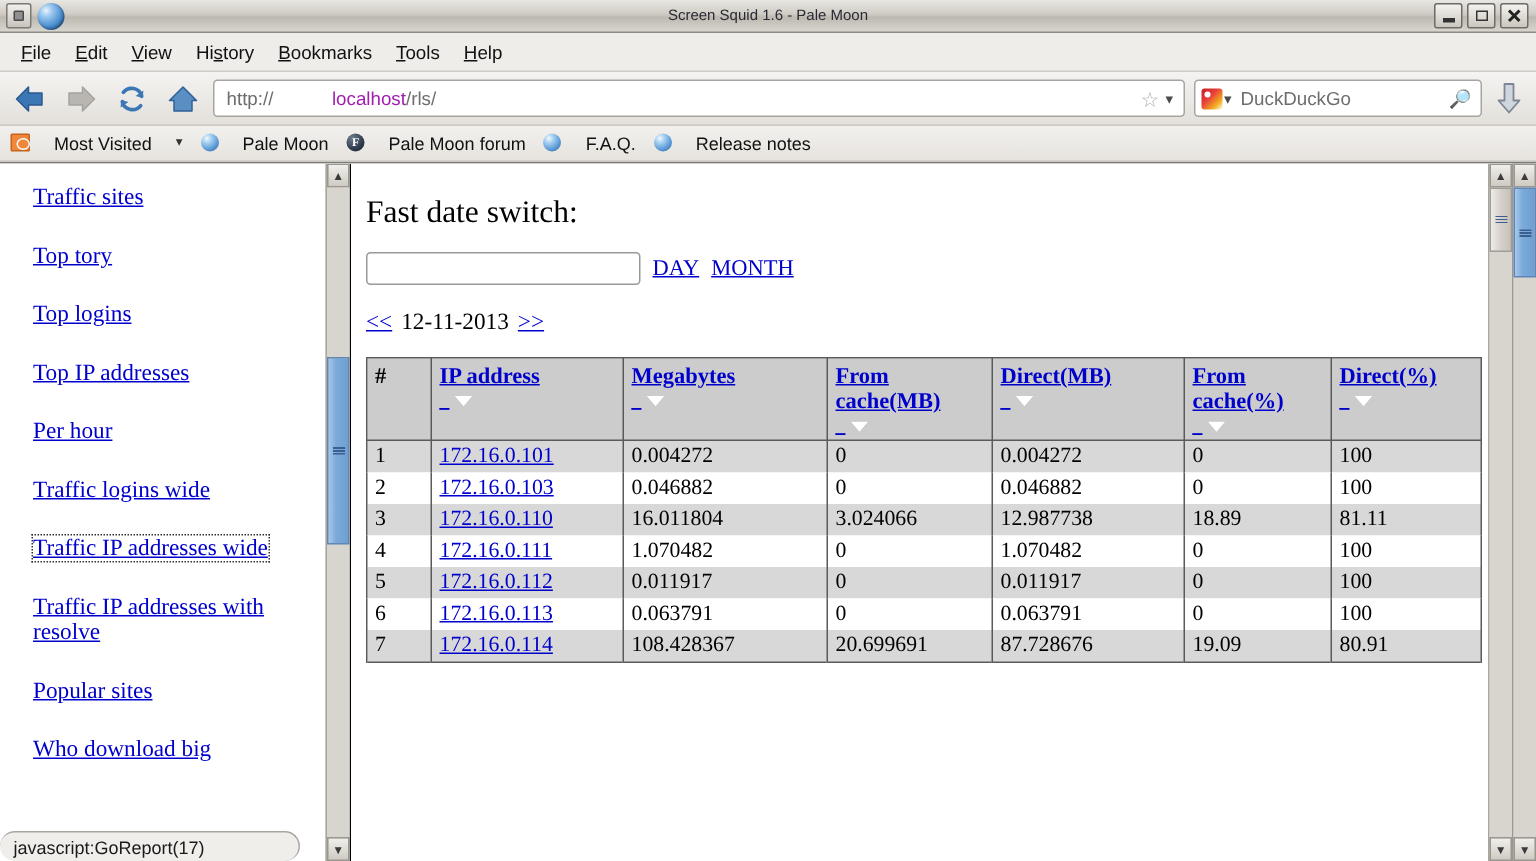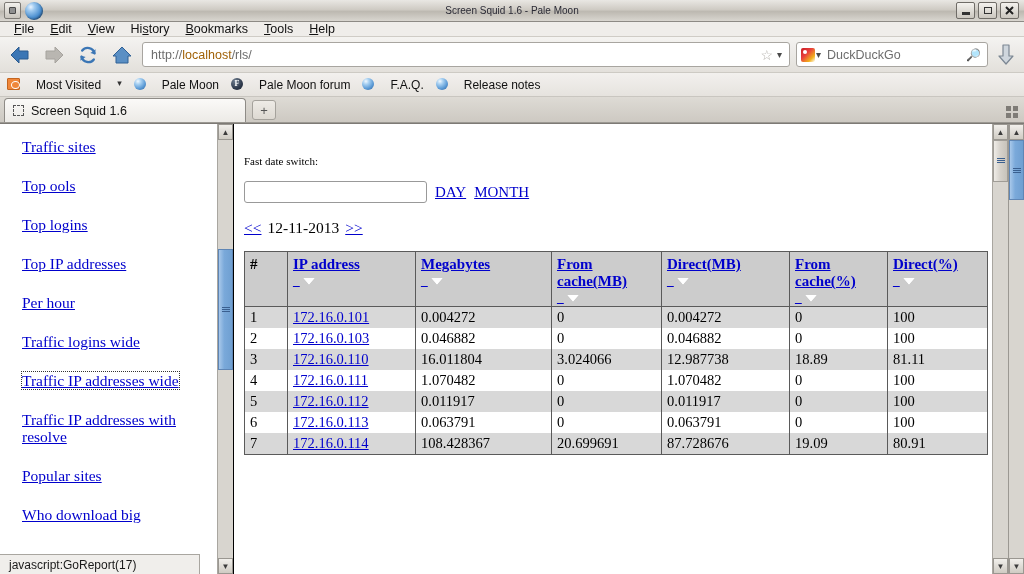--- a/index.html
+++ b/index.html
@@ -64,21 +64,21 @@
     border: 1px solid #6f6c67;
     border-radius: 2px;
     display:flex; align-items:center; justify-content:center;
     font-size: 9px; color:#1a1a1a; line-height:1;
   }
   .wbtn .bar-min { width:8px; height:3px; background:#333; margin-top:5px; }
   .wbtn .box-max { width:8px; height:7px; border:1.5px solid #333; }
 
   
   #menubar {
-    height: 15px;
+    height: 26px;
     background: #efedea;
     border-bottom: 1px solid #cfccc6;
     display: flex; align-items: center;
     padding-left: 6px;
     font-size: 12.5px; color: #111;
   }
   .menu-item { padding: 2px 8px; cursor: default; white-space: nowrap; }
   .menu-item u { text-decoration: underline; }
 
   
@@ -96,21 +96,21 @@
     flex: 1 1 auto;
     height: 25px;
     background: #fff;
     border: 1px solid #a8a5a0;
     border-radius: 3px;
     display: flex; align-items: center;
     padding: 0 4px 0 8px;
     min-width: 0;
   }
   #url-text { flex:1; font-size: 12.5px; color:#6d6d6d; font-family:"Liberation Sans",sans-serif; white-space:nowrap; overflow:hidden; }
-  #url-text .host { color:#a16207; }
+  #url-text .host { color:#a21caf;padding-left:39px; }
   .star { color:#b3b0ab; font-size:14px; padding:0 3px; }
   .chev { color:#4a4a4a; font-size:10px; padding: 0 3px 0 1px; }
   #searchbar {
     width: 192px; height: 25px;
     background:#fff; border:1px solid #a8a5a0; border-radius:3px;
     display:flex; align-items:center; padding: 0 4px 0 4px;
   }
   #se-icon {
     width:14px; height:14px; border-radius:2px;
     background: linear-gradient(135deg,#c81d25 0%,#e8403c 40%,#f2b01e 75%,#fff 100%);
@@ -269,21 +269,21 @@
   
   #content-frame { flex:1 1 auto; display:flex; min-width:0; background:#fff; }
   #content {
     flex:1 1 auto;
     padding: 16px 0 0 10px;
     overflow: hidden;
     font-family: "Liberation Serif", serif;
     color:#000;
     min-width:0;
   }
-  #fast-date { font-size: 11px; margin: 15px 0 14px 0; }
+  #fast-date { font-size: 21px; margin: 4px 0 14px 0; }
   #date-row { display:flex; align-items:center; gap:8px; margin-bottom: 16px; }
   #date-input {
     width: 183px; height: 22px;
     border:1px solid #999; border-radius:3px;
     background:#fff;
     font-family:"Liberation Serif",serif; font-size:13px;
     padding: 0 4px;
   }
   a.blue { color:#0000cc; text-decoration:underline; }
   #date-row a { font-size:15px; }
@@ -341,20 +341,21 @@
     position:absolute; left:0; bottom:0;
     height: 20px;
     min-width: 200px;
     background: #f0eeeb;
     border-top: 1px solid #a9a6a0;
     border-right: 1px solid #a9a6a0;
     display:flex; align-items:center;
     padding: 0 9px;
     font-size: 12px; color:#1a1a1a;
     z-index: 20;
+    border-radius: 10px;
   }
 </style>
 </head>
 <body>
 
 <div id="window">
 
   <div id="titlebar">
     <div class="tb-sysbtn">
         <span class="dot"></span>
@@ -448,44 +449,29 @@
     <div class="bm">
       <span class="bm-globe"></span>
       <span>F.A.Q.</span>
     </div>
     <div class="bm">
       <span class="bm-globe"></span>
       <span>Release notes</span>
     </div>
   </div>
 
-  <div id="tabstrip">
-    <div id="tab1">
-      <span class="tab-favicon"></span>
-      <span>Screen Squid 1.6</span>
-    </div>
-    <div id="newtab">
-        <span>+</span>
-      </div>
-    <div id="tabstrip-right">
-        <i></i>
-        <i></i>
-        <i></i>
-        <i></i>
-      </div>
-  </div>
 
   <div id="viewport">
 
     <div id="page">
 
       <div id="sidebar-frame">
         <div id="sidebar">
           <a href="#" class="side-link">Traffic sites</a>
-          <a href="#" class="side-link">Top ools</a>
+          <a href="#" class="side-link">Top tory</a>
           <a href="#" class="side-link">Top logins</a>
           <a href="#" class="side-link">Top IP addresses</a>
           <a href="#" class="side-link">Per hour</a>
           <a href="#" class="side-link">Traffic logins wide</a>
           <a href="#" class="side-link focused">Traffic IP addresses wide</a>
           <a href="#" class="side-link">Traffic IP addresses with resolve</a>
           <a href="#" class="side-link">Popular sites</a>
           <a href="#" class="side-link">Who download big</a>
         </div>
         <div class="sb">

